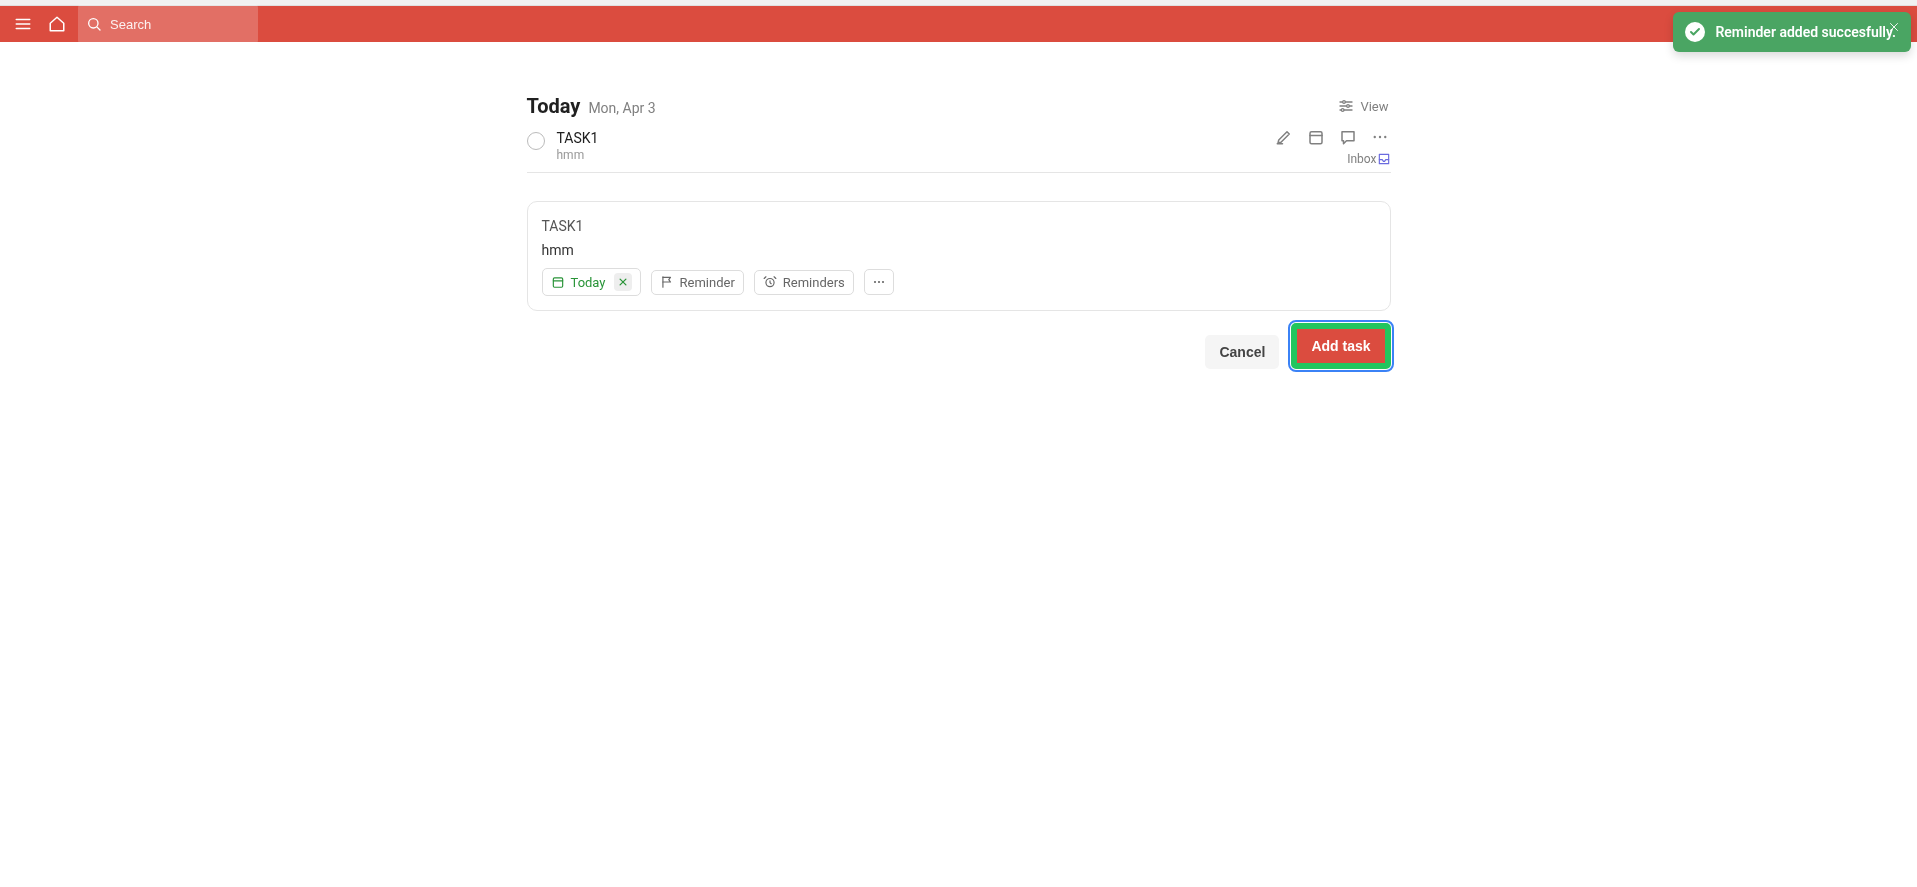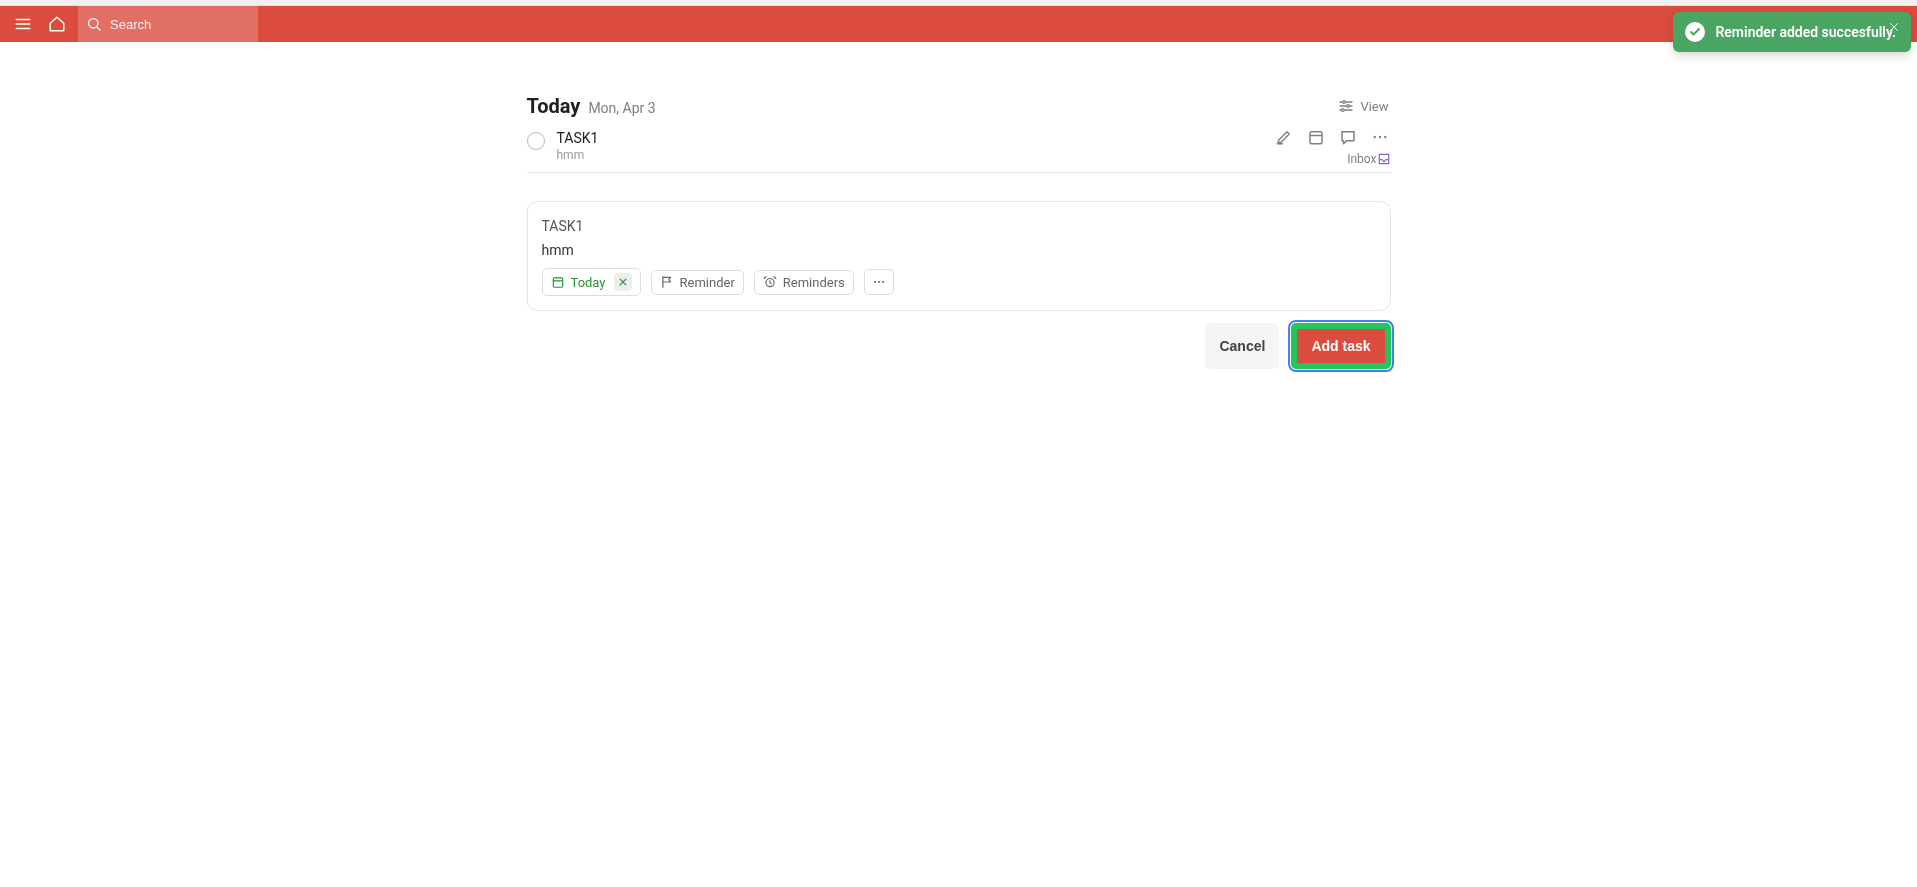--- a/index.html
+++ b/index.html
@@ -230,20 +230,21 @@
     margin-left:2px;
   }
   .chip.more { padding:4px 6px; }
 
   
   .editor-footer {
     display:flex;
     justify-content:flex-end;
     gap:12px;
     margin-top:12px;
+    align-items:flex-end;
   }
   .btn {
     border:none;
     border-radius:5px;
     padding: 9px 14px;
     font-size:14px;
     font-weight:600;
     cursor:pointer;
   }
   .btn-cancel {

